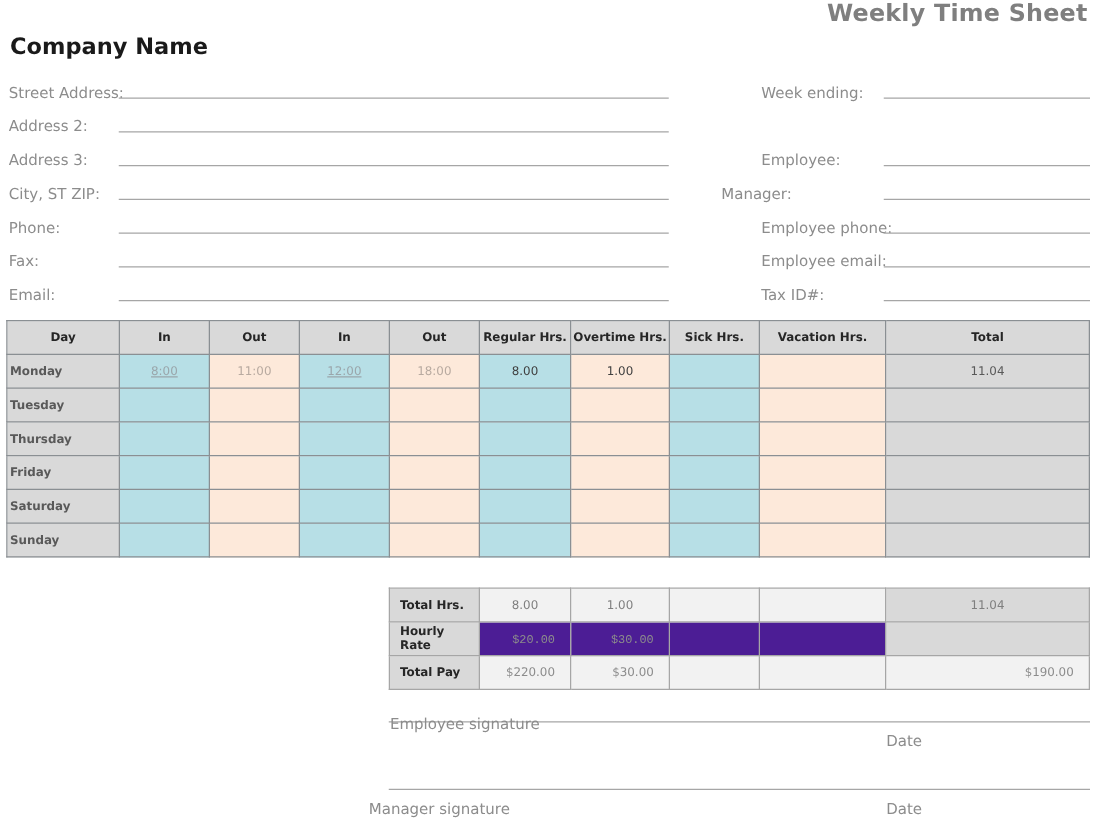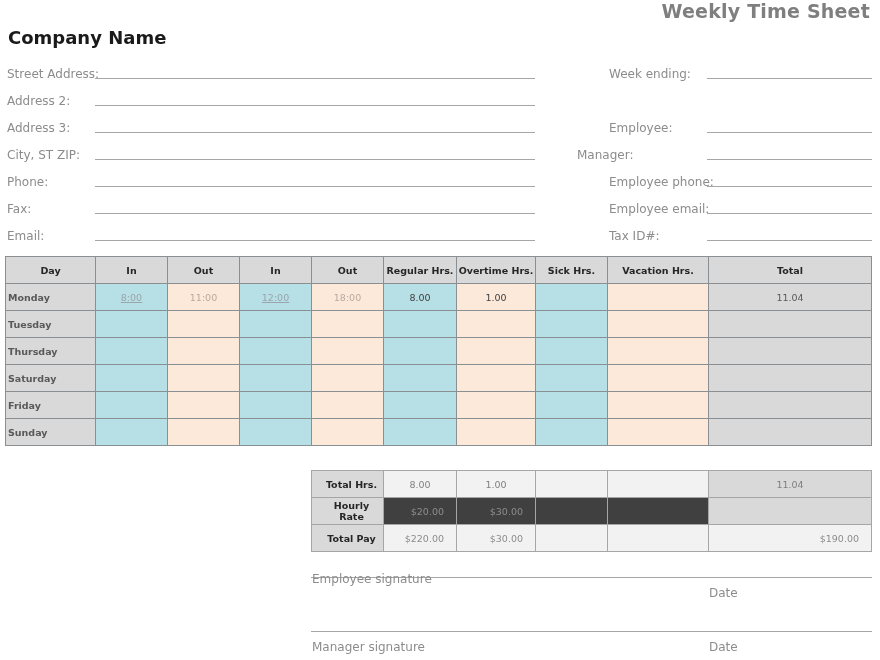--- a/index.html
+++ b/index.html
@@ -15,23 +15,23 @@
   table.grid th { background:#d9d9d9; color:#262626; font-weight:bold; }
   td.day { background:#d9d9d9; text-align:left !important; padding-left:2px !important; font-weight:bold; color:#595959; }
   td.blue { background:#b7dfe6; }
   td.peach { background:#fde9da;margin-left:20px; }
   td.gray { background:#d9d9d9; color:#595959; }
   td.val-light { color:#9aa6ab;text-decoration:underline; }
   td.val-peach { color:#b8aaa0; }
   td.val-dark { color:#404040; }
   table.tot { position:absolute; left:311px; top:470px; border-collapse:collapse; table-layout:fixed; }
   table.tot td { border:1px solid #a6a6a6; height:26px; font-size:9.5px; padding:0; }
-  td.tl { background:#d9d9d9; font-weight:bold; color:#262626; padding-left:8px !important; text-align:center; }
+  td.tl { background:#d9d9d9; font-weight:bold; color:#262626; padding-left:8px !important; text-align:left; }
   td.lt { background:#f2f2f2; }
-  td.wh { background:#404040; }
+  td.wh { background:#4c1d95;font-family:Liberation Mono, monospace; }
   td.gr { background:#d9d9d9; }
   .c { text-align:center; color:#7f7f7f; }
   .r { text-align:right; color:#8c8c8c; padding-right:12px !important; }
   .sig-line { border-top:1px solid #a6a6a6; }
 </style>
 </head>
 <body>
 
 <div class="abs title">Weekly Time Sheet</div>
 <div class="abs company">Company Name</div>
@@ -120,33 +120,33 @@
     <td class="peach"></td>
     <td class="blue"></td>
     <td class="peach"></td>
     <td class="blue"></td>
     <td class="peach"></td>
     <td class="blue"></td>
     <td class="peach"></td>
     <td class="gray"></td>
   </tr>
   <tr>
+    <td class="day">Friday</td>
+    <td class="blue"></td>
+    <td class="peach"></td>
+    <td class="blue"></td>
+    <td class="peach"></td>
+    <td class="blue"></td>
+    <td class="peach"></td>
+    <td class="blue"></td>
+    <td class="peach"></td>
+    <td class="gray"></td>
+  </tr>
+  <tr>
     <td class="day">Saturday</td>
-    <td class="blue"></td>
-    <td class="peach"></td>
-    <td class="blue"></td>
-    <td class="peach"></td>
-    <td class="blue"></td>
-    <td class="peach"></td>
-    <td class="blue"></td>
-    <td class="peach"></td>
-    <td class="gray"></td>
-  </tr>
-  <tr>
-    <td class="day">Friday</td>
     <td class="blue"></td>
     <td class="peach"></td>
     <td class="blue"></td>
     <td class="peach"></td>
     <td class="blue"></td>
     <td class="peach"></td>
     <td class="blue"></td>
     <td class="peach"></td>
     <td class="gray"></td>
   </tr>
@@ -200,14 +200,14 @@
     <td class="lt r">$190.00</td>
   </tr>
 </tbody>
   </table>
 
 <div class="abs sig-line" style="left:311px;top:577px;width:561px"></div>
 <div class="abs lbl" style="left:312px;top:572px">Employee signature</div>
 <div class="abs lbl" style="left:709px;top:586px">Date</div>
 
 <div class="abs sig-line" style="left:311px;top:631px;width:561px"></div>
-<div class="abs lbl" style="left:312px;top:640px">Manager signature</div>
+<div class="abs lbl" style="left:295px;top:640px">Manager signature</div>
 <div class="abs lbl" style="left:709px;top:640px">Date</div>
 
 </body></html>

